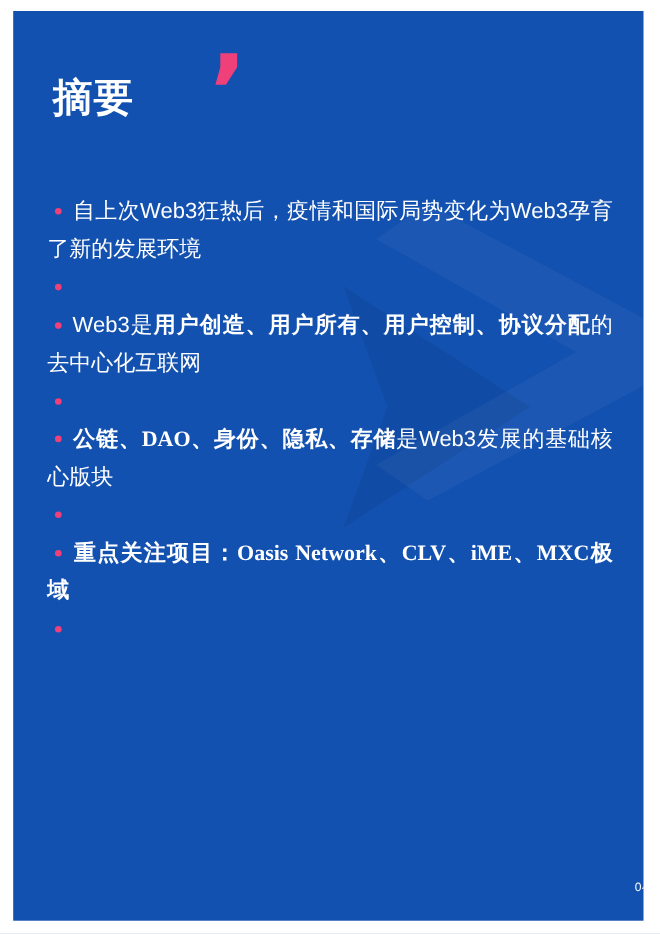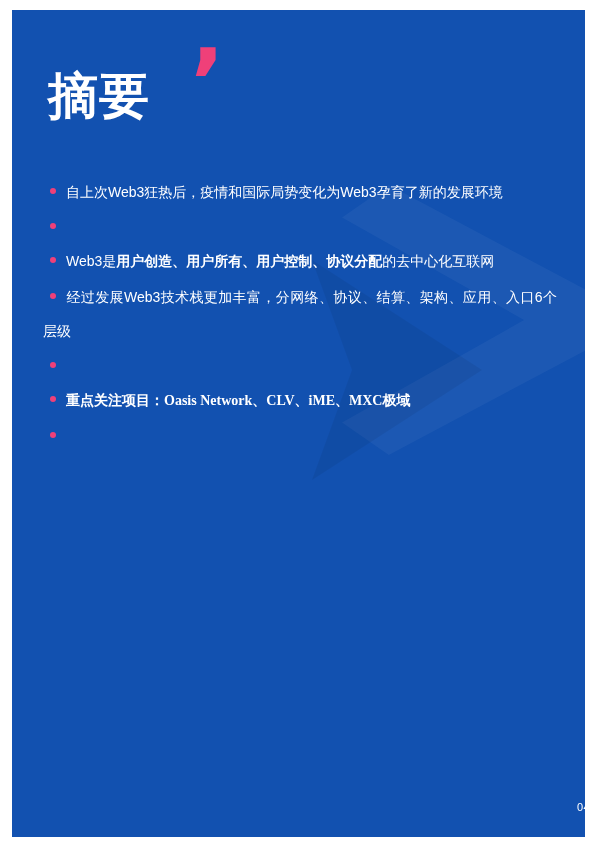--- a/index.html
+++ b/index.html
@@ -34,42 +34,42 @@
     left:300px;top:250px;width:200px;height:220px;
     background:rgba(0,0,0,0.06);
     clip-path:polygon(0% 0%, 85% 50%, 0% 100%, 20% 50%);
   }
   .title-row{
     position:absolute;left:36px;top:58px;height:80px;
   }
   h1.page-title{
     display:inline-block;
     color:var(--text);
-    font-size:50px;
+    font-size:36px;
     font-weight:700;
     line-height:1.15;
     letter-spacing:1px;
   }
   .quote{
     position:absolute;
     left:142px;top:-30px;
     color:var(--accent);
     font-size:92px;
     font-weight:700;
     line-height:1;
     font-family:"DejaVu Sans",sans-serif;
   }
   .list{
     position:absolute;
     left:31px;top:165px;
     width:514px;
     color:var(--text);
   }
   .item{
-    font-size:14px;
+    font-size:20px;
     line-height:34.5px;
     text-align:justify;
     color:var(--text);
   }
   .bullet{
     display:inline-block;
     width:6px;height:6px;
     border-radius:50%;
     background:var(--accent);
     margin-left:7px;
@@ -96,20 +96,21 @@
 
   <div class="title-row">
     <h1 class="page-title">摘要</h1>
     <span class="quote">’</span>
   </div>
 
   <div class="list">
       <p class="item"><span class="bullet"></span><span class="seg">自上次Web3狂热后，疫情和国际局势变化为Web3孕育了新的发展环境</span></p>
       <p class="item"><span class="bullet"></span></p>
       <p class="item"><span class="bullet"></span><span class="seg">Web3是</span><span class="seg bold">用户创造、用户所有、用户控制、协议分配</span><span class="seg">的去中心化互联网</span></p>
-      <p class="item"><span class="bullet"></span><span class="seg">经过发展Web3技术栈更加丰富，分网络、协议、结算、架构、应用、入口6个层级</span></p>
+      <p class="item"><span class="bullet"></span></p>
+      <p class="item"><span class="bullet"></span><span class="seg bold">公链、DAO、身份、隐私、存储</span><span class="seg">是Web3发展的基础核心版块</span></p>
       <p class="item"><span class="bullet"></span></p>
       <p class="item"><span class="bullet"></span><span class="seg bold">重点关注项目：Oasis Network、CLV、iME、MXC极域</span></p>
       <p class="item"><span class="bullet"></span></p>
     </div>
 
   <div class="page-number">04</div>
 </div>
 
 </body></html>

